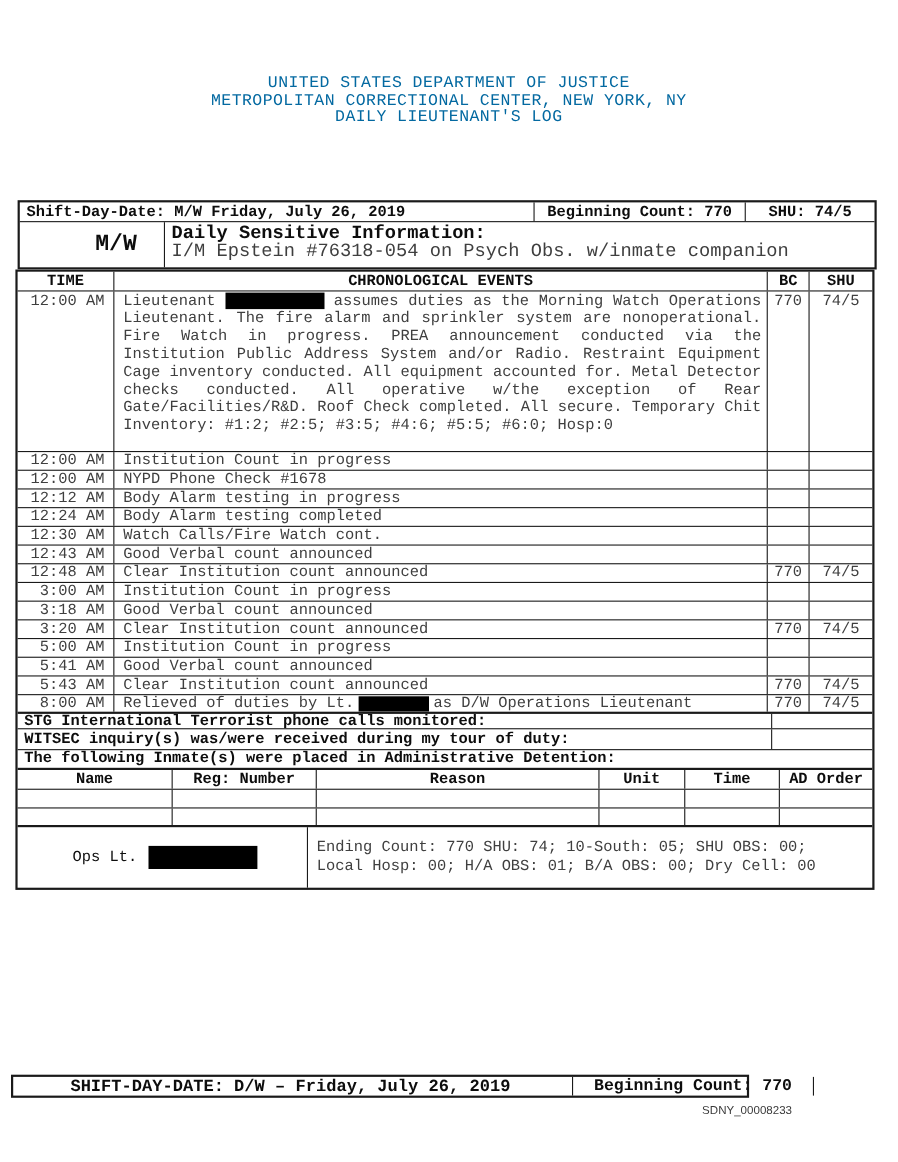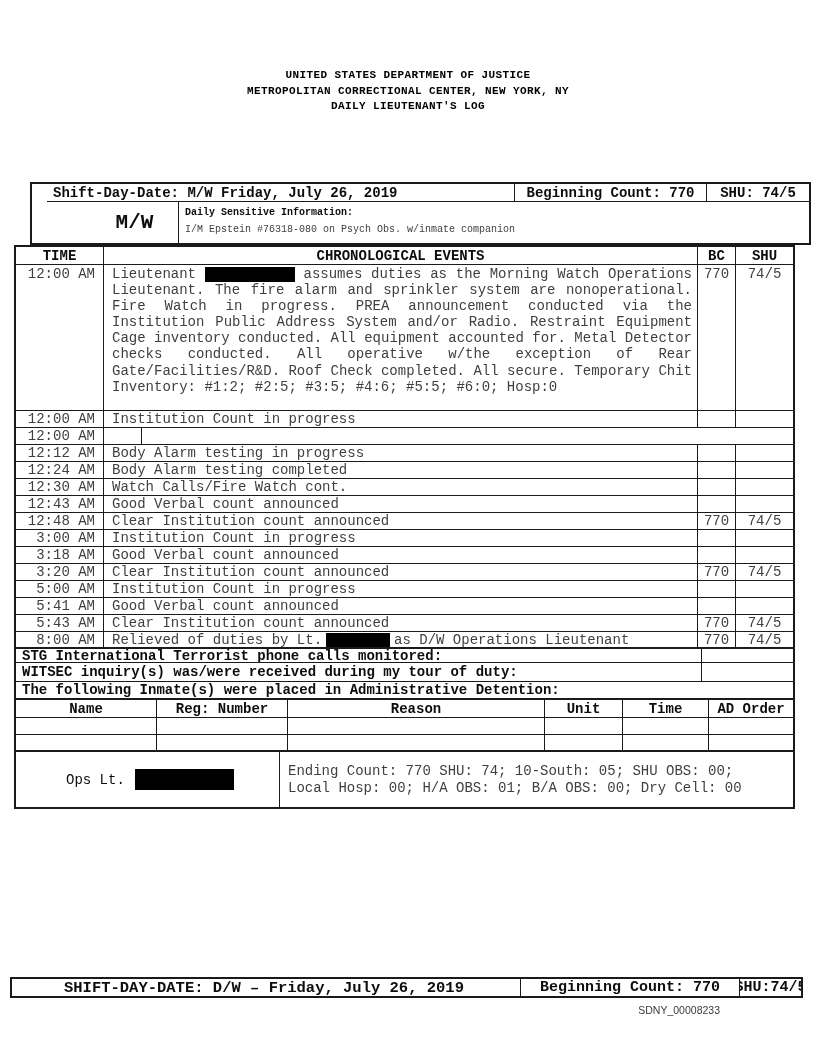--- a/index.html
+++ b/index.html
@@ -6,41 +6,41 @@
   html,body { background:#fff; }
   .page {
     position:relative; width:816px; height:1056px; background:#ffffff;
     font-family:"Liberation Mono","DejaVu Sans Mono",monospace;
     color:#3f3f3f; overflow:hidden;
   }
   .bold { font-weight:bold; color:#0d0d0d; }
 
   
   .title-block { position:absolute; top:68px; left:0; width:100%; text-align:center; }
-  .title-line { font-weight:bold; color:#000000; font-size:11px; line-height:15.5px; letter-spacing:0.4px; }
+  .title-line { font-weight:normal; color:#0369a1; font-size:15px; line-height:15.5px; letter-spacing:0.4px; }
 
   
   .tbl { position:absolute; border:2px solid #1a1a1a; background:#fff; }
   .trow { display:flex; align-items:stretch; border-bottom:1px solid #1a1a1a; }
   .trow:last-child { border-bottom:none;margin-left:44px; }
   .trow.thickb { border-bottom-width:2px; }
   .cell { border-right:1px solid #1a1a1a; overflow:hidden; white-space:nowrap; }
   .cell:last-child { border-right:none; }
 
   
-  .t-top { left:30px; top:182px; width:781px;padding-left:15px; }
+  .t-top { left:16px; top:182px; width:781px; }
   .t-top .r1 { height:18px; font-size:14px; }
   .t-top .r1 .cell { display:flex; align-items:center; }
   .r1-date { flex:0 0 468px; padding-left:6px; }
   .r1-count { flex:0 0 192px; justify-content:center; }
   .r1-shu { flex:1; justify-content:center; }
   .t-top .r2 { height:41px; }
   .mw-cell { flex:0 0 88px; display:flex; align-items:center; justify-content:center;
              font-size:21px; font-weight:bold; color:#0d0d0d; }
-  .sens-cell { flex:1; padding:2px 6px; font-size:10px; line-height:17px; }
+  .sens-cell { flex:1; padding:2px 6px; font-size:17px; line-height:17px; }
   .sens-label { font-weight:bold; color:#0d0d0d; }
   .sens-text { color:#3f3f3f; }
 
   
   .t-main { left:14px; top:245px; width:781px; font-size:14px; }
   .col-time { flex:0 0 88px; }
   .col-event { flex:1; }
   .col-bc { flex:0 0 38px; }
   .col-shu { flex:0 0 57px; }
   .hdr-row { height:18px; font-weight:bold; color:#0d0d0d; }
@@ -78,21 +78,21 @@
   .ad-hdr .cell { display:flex; align-items:center; justify-content:center; }
   .ad-empty { height:17px; }
   .ops-row { height:55px; }
   .ops-left { flex:0 0 220px; display:flex; align-items:center; padding-left:6px;
       font-weight:normal; color:#0d0d0d; }
   .ops-redact { display:inline-block; width:99px; height:21px; background:#000; margin-left:10px; }
   .ops-right { flex:1; display:flex; flex-direction:column; justify-content:center;
       padding-left:8px; line-height:17px; color:#3f3f3f; }
 
   
-  .t-bottom { left:10px; top:977px; width:793px; font-weight:bold; color:#0d0d0d; }
+  .t-bottom { left:10px; top:977px; width:671px; font-weight:bold; color:#0d0d0d; }
   .t-bottom .trow { height:17px; border-bottom:none; }
   .t-bottom .cell { display:flex; align-items:center; }
   .b-date { flex:0 0 465px; padding-left:8px; font-size:15.5px; }
   .b-count { flex:0 0 219px; justify-content:center; font-size:15px; }
   .b-shu { flex:1; justify-content:center; font-size:15px; }
 
   .bates { position:absolute; top:1004px; right:96px;
       font-family:"Liberation Sans","DejaVu Sans",sans-serif;
       font-size:10.5px; color:#3a3a3a; }
 </style>
@@ -110,21 +110,21 @@
   <div class="tbl t-top">
     <div class="trow r1">
       <div class="cell r1-date bold">Shift-Day-Date: M/W Friday, July 26, 2019</div>
       <div class="cell r1-count bold">Beginning Count: 770</div>
       <div class="cell r1-shu bold">SHU: 74/5</div>
     </div>
     <div class="trow r2">
       <div class="cell mw-cell">M/W</div>
       <div class="cell sens-cell">
         <div class="sens-label">Daily Sensitive Information:</div>
-        <div class="sens-text">I/M Epstein #76318-080 on Psych Obs. w/inmate companion</div>
+        <div class="sens-text">I/M Epstein #76318-054 on Psych Obs. w/inmate companion</div>
       </div>
     </div>
   </div>
 
   <div class="tbl t-main">
 
     <div class="trow hdr-row">
       <div class="cell col-time">TIME</div>
       <div class="cell col-event">CHRONOLOGICAL EVENTS</div>
       <div class="cell col-bc">BC</div>
@@ -139,20 +139,21 @@
     </div>
 
     <div class="trow log-row">
       <div class="cell col-time">12:00 AM</div>
       <div class="cell col-event">Institution Count in progress</div>
       <div class="cell col-bc"></div>
       <div class="cell col-shu"></div>
     </div>
     <div class="trow log-row">
       <div class="cell col-time">12:00 AM</div>
+      <div class="cell col-event">NYPD Phone Check #1678</div>
       <div class="cell col-bc"></div>
       <div class="cell col-shu"></div>
     </div>
     <div class="trow log-row">
       <div class="cell col-time">12:12 AM</div>
       <div class="cell col-event">Body Alarm testing in progress</div>
       <div class="cell col-bc"></div>
       <div class="cell col-shu"></div>
     </div>
     <div class="trow log-row">

